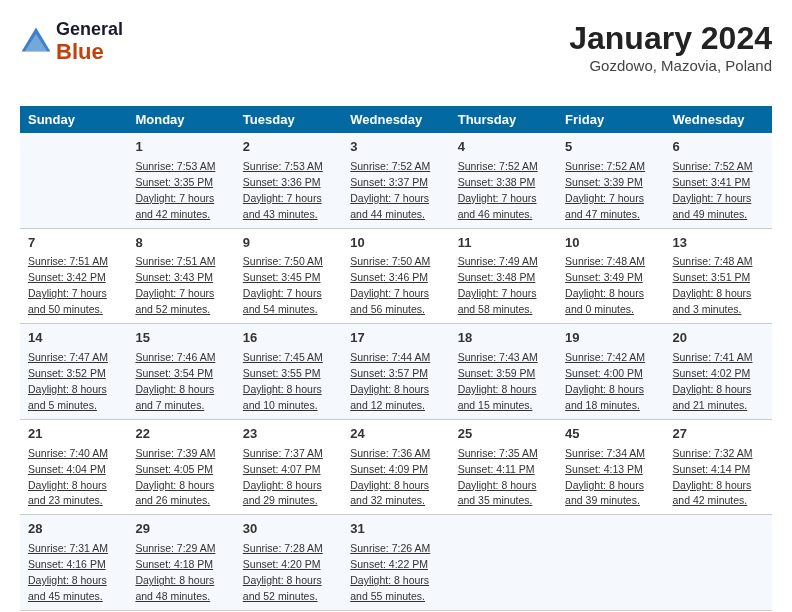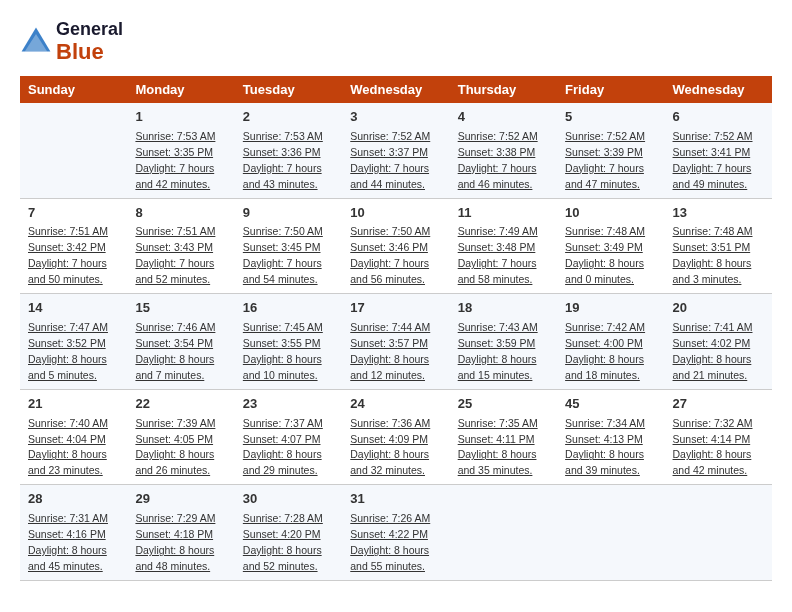--- a/index.html
+++ b/index.html
@@ -7,21 +7,21 @@
       font-family: Arial, sans-serif;
       background: #fff;
       width: 792px;
       min-height: 612px;
       padding: 20px;
     }
     .header {
       display: flex;
       justify-content: space-between;
       align-items: flex-start;
-      margin-bottom: 12px;
+      margin-bottom: 32px;
     }
     .logo {
       display: flex;
       align-items: center;
       gap: 4px;
     }
     .logo-icon {
       width: 32px;
       height: 32px;
     }
@@ -37,21 +37,21 @@
       font-size: 15px;
       font-weight: normal;
       color: #444;
     }
     table {
       width: 100%;
       border-collapse: collapse;
       font-size: 11px;
     }
     thead tr th {
-      background-color: #c2410c;
+      background-color: #0369a1;
       color: #fff;
       text-align: left;
       padding: 6px 8px;
       font-size: 13px;
       font-weight: bold;
     }
     tbody tr {
       border-bottom: 1px solid #ccc;
     }
     tbody tr:nth-child(odd) {
@@ -85,20 +85,24 @@
 <div class="header">
   <div class="logo">
     <svg class="logo-icon" viewBox="0 0 40 40">
       <polygon points="20,2 38,32 2,32" fill="#1a6bbf" opacity="0.85"></polygon>
       <polygon points="20,10 34,32 6,32" fill="#fff" opacity="0.3"></polygon>
     </svg>
     <div>
       <div style="font-size:18px;font-weight:bold;color:#1a1a2e;line-height:1.1;">General</div>
       <div style="font-size:22px;font-weight:bold;color:#c2410c;line-height:1.1;">Blue</div>
     </div>
+  </div>
+  <div class="title-block">
+    <h1>January 2024</h1>
+    <h2>Gozdowo, Mazovia, Poland</h2>
   </div>
 </div>
 
 <table>
   <thead>
     <tr>
     <th>Sunday</th>
         <th>Monday</th>
         <th>Tuesday</th>
         <th>Wednesday</th>

